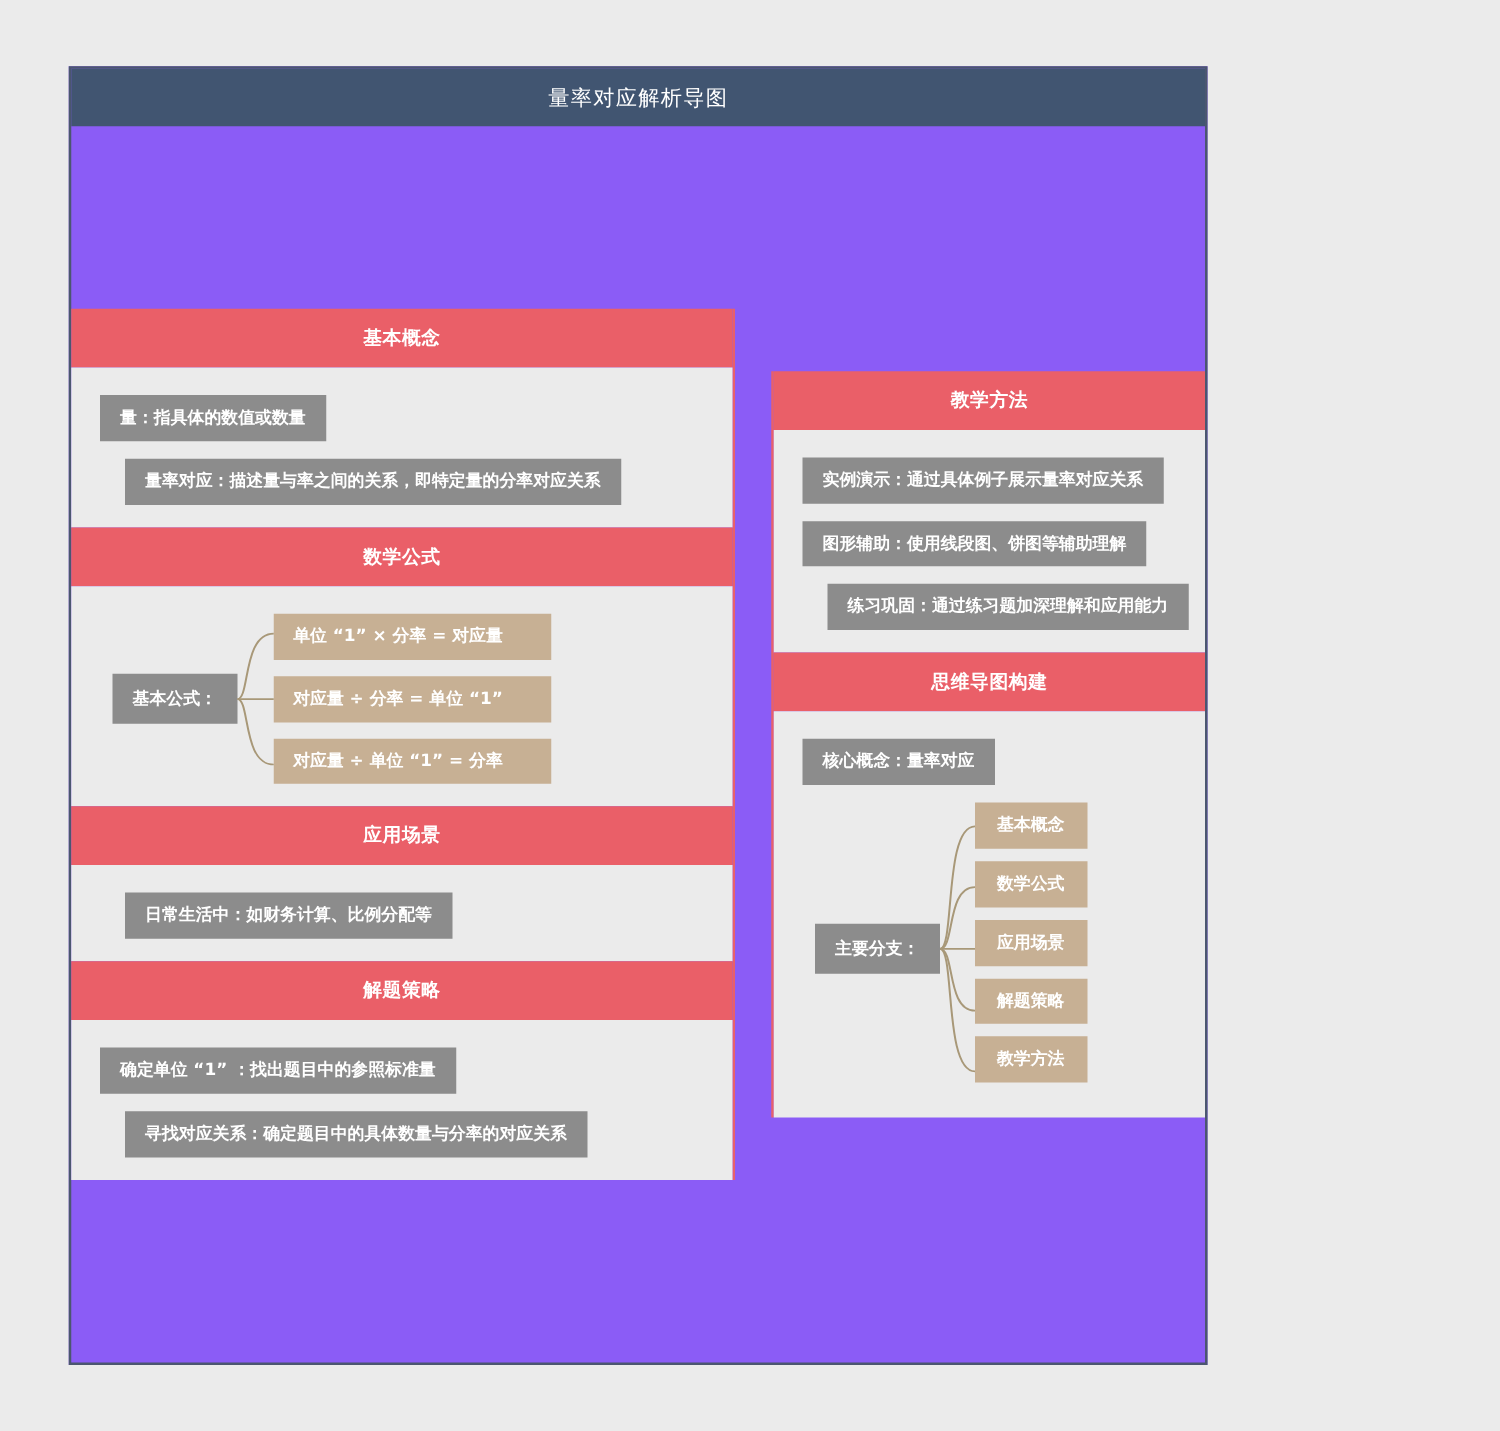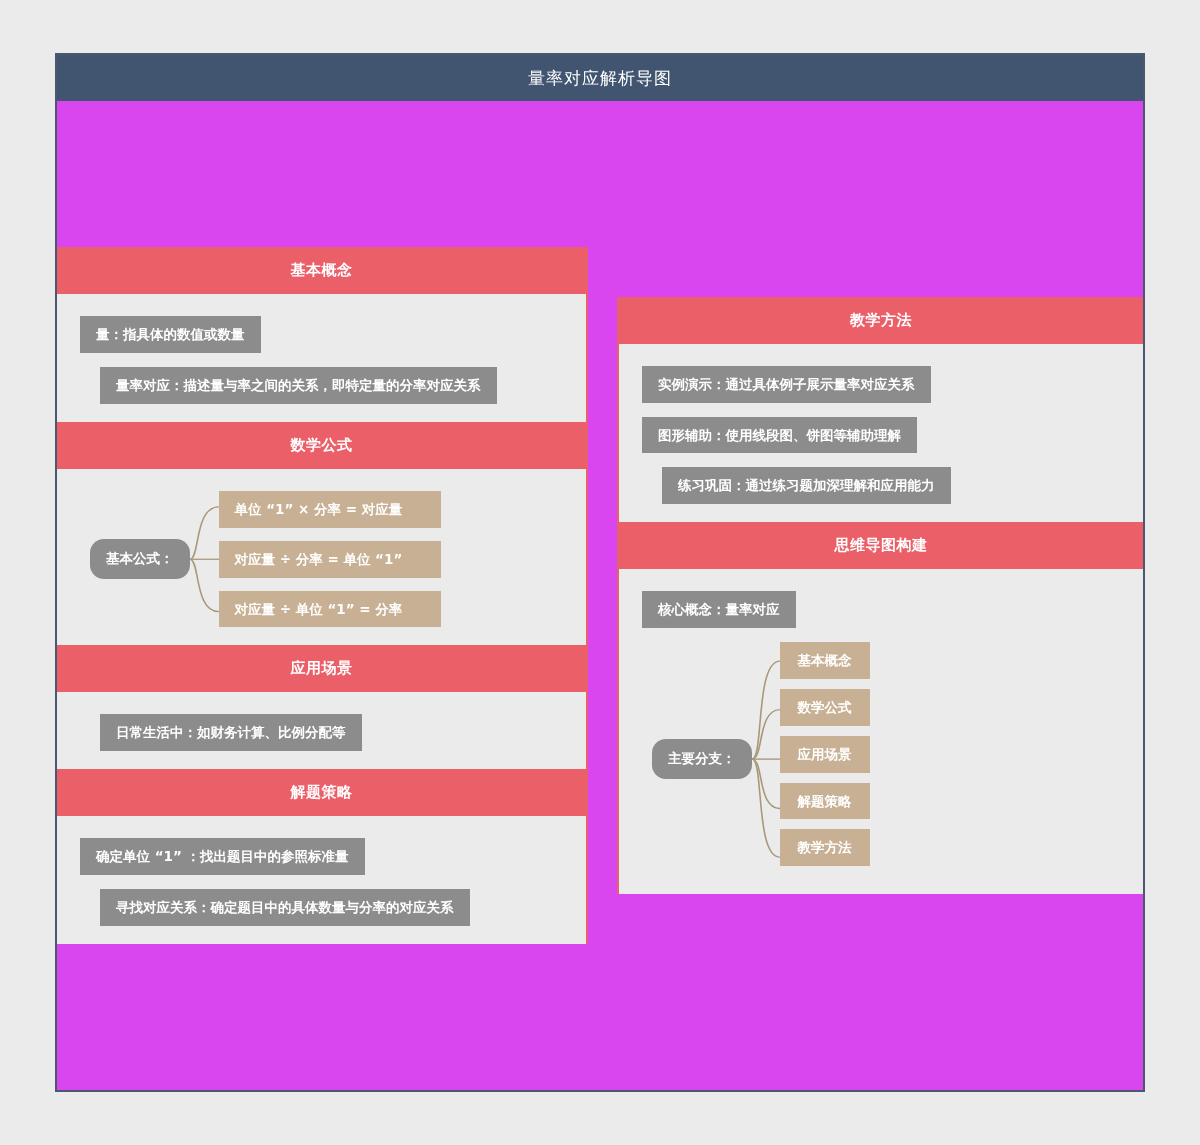--- a/index.html
+++ b/index.html
@@ -12,25 +12,25 @@
     height: 1145px;
     font-family: "DejaVu Sans", "Liberation Sans", sans-serif;
     overflow: hidden;
   }
 
   
   #mindmap-frame {
     position: absolute;
     left: 55px;
     top: 53px;
-    width: 1090px;
+    width: 911px;
     height: 1039px;
     box-sizing: border-box;
     border: 2px solid #4b5670;
-    background: #d946ef;
+    background: #8b5cf6;
   }
 
   
   #title-bar {
     height: 46px;
     background: #415571;
     color: #ffffff;
     display: flex;
     align-items: center;
     justify-content: center;
@@ -106,21 +106,20 @@
     display: flex;
     align-items: center;
   }
   .branch-parent {
     background: #8c8c8c;
     color: #ffffff;
     font-size: 13.5px;
     padding: 11px 16px;
     white-space: nowrap;
     flex: 0 0 auto;
-    border-radius: 14px;
   }
   .branch-connector {
     flex: 0 0 auto;
     align-self: stretch;
     position: relative;
   }
   .branch-connector svg {
     position: absolute;
     left: 0;
     top: 0;

